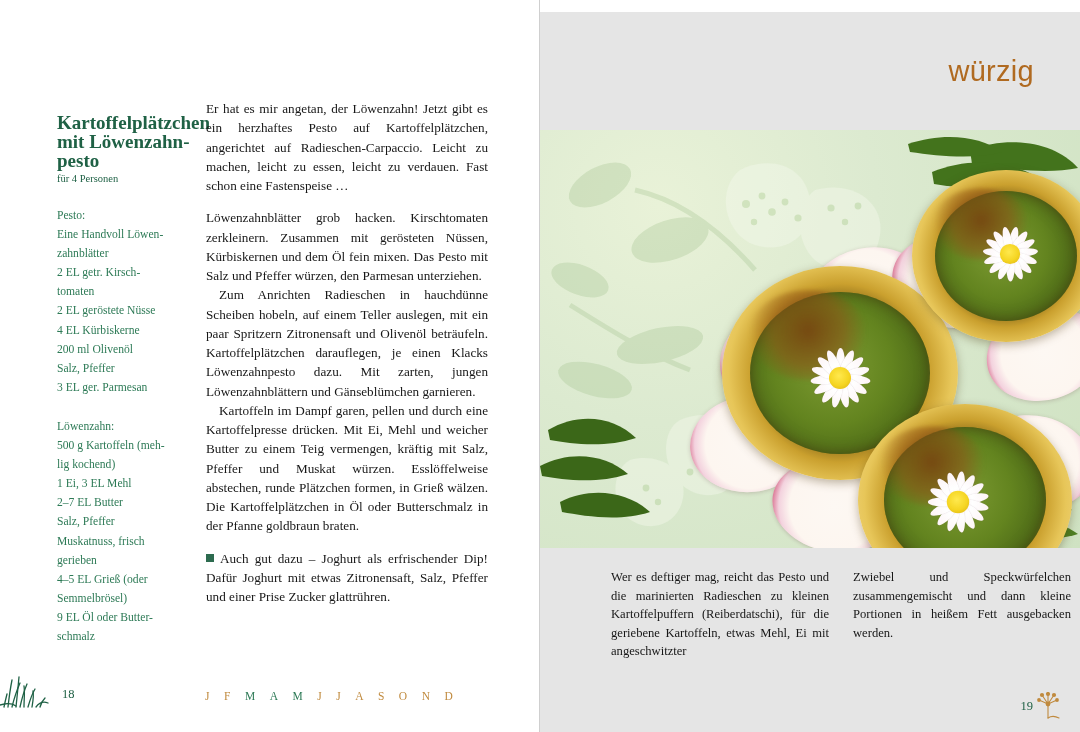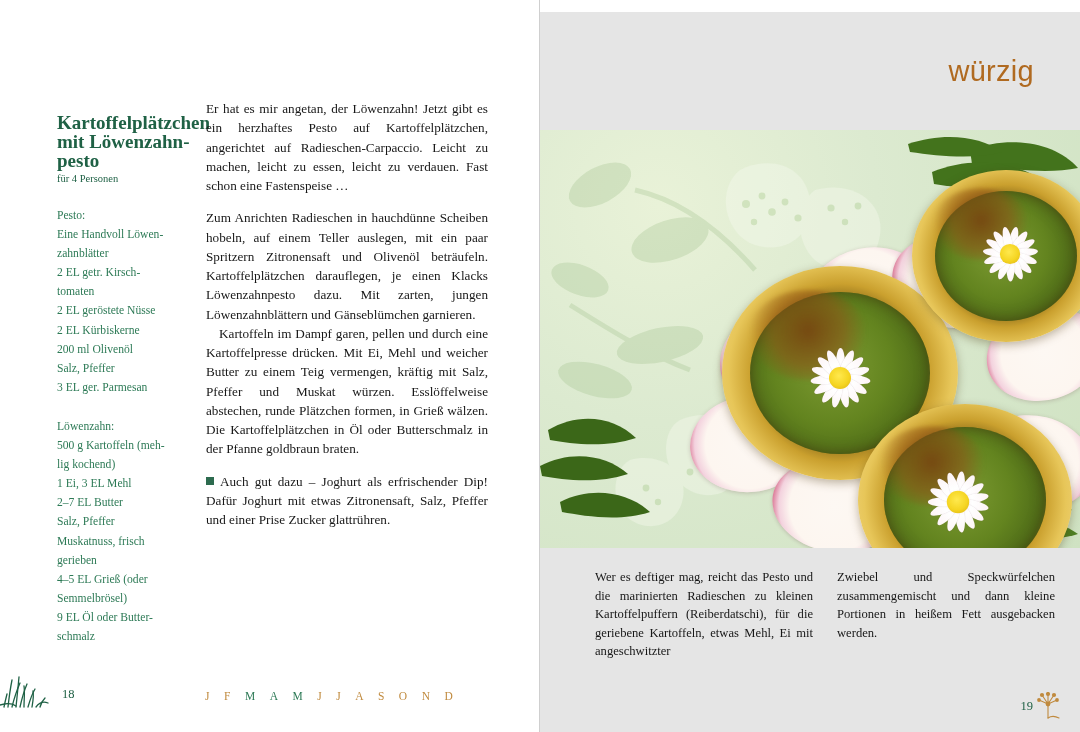--- a/index.html
+++ b/index.html
@@ -92,21 +92,21 @@
     border-radius:50% 50% 45% 45%;transform-origin:50% 100%;
     box-shadow:0 0 1px rgba(150,110,130,.5);
   }
   .daisy .core{
     position:absolute;left:50%;top:50%;width:22px;height:22px;margin:-11px 0 0 -11px;
     border-radius:50%;
     background:radial-gradient(circle at 45% 40%, #ffe94e 0%, #f5d522 55%, #d9ae10 100%);
   }
   .greens{position:absolute;inset:0;}
 
-  .caption-wrap{position:absolute;left:56px;top:556px;width:460px;display:flex;gap:24px;}
+  .caption-wrap{position:absolute;left:72px;top:556px;width:460px;display:flex;gap:24px;}
   .cap-col{width:219px;}
   .cap-p{font-size:12.6px;line-height:18.6px;color:#171717;text-align:justify;margin:0;}
 
   
   .grass{position:absolute;left:-6px;bottom:22px;width:62px;height:38px;}
   .folio{
     position:absolute;font-size:12.5px;color:#1f6145;
     font-family:"Liberation Serif",serif;
   }
   .folio-left{left:62px;bottom:30px;}
@@ -137,21 +137,21 @@
       </div>
       <div class="serves">für 4 Personen</div>
 
       <div class="ing-group">
         <div class="ing-line">Pesto:</div>
         <div class="ing-line">Eine Handvoll Löwen-</div>
         <div class="ing-line">zahnblätter</div>
         <div class="ing-line">2 EL getr. Kirsch-</div>
         <div class="ing-line">tomaten</div>
         <div class="ing-line">2 EL geröstete Nüsse</div>
-        <div class="ing-line">2 EL Kürbiskerne</div>
+        <div class="ing-line">4 EL Kürbiskerne</div>
         <div class="ing-line">200 ml Olivenöl</div>
         <div class="ing-line">Salz, Pfeffer</div>
         <div class="ing-line">3 EL ger. Parmesan</div>
       </div>
 
       <div class="ing-group">
         <div class="ing-line">Löwenzahn:</div>
         <div class="ing-line">500 g Kartoffeln (meh-</div>
         <div class="ing-line">lig kochend)</div>
         <div class="ing-line">1 Ei, 3 EL Mehl</div>
@@ -162,20 +162,21 @@
         <div class="ing-line">4–5 EL Grieß (oder</div>
         <div class="ing-line">Semmelbrösel)</div>
         <div class="ing-line">9 EL Öl oder Butter-</div>
         <div class="ing-line">schmalz</div>
       </div>
     </div>
 
     <div class="col-main">
       <p class="body-p">Er hat es mir angetan, der Löwenzahn! Jetzt gibt es ein herzhaftes Pesto auf Kartoffelplätzchen, angerichtet auf Radieschen-Carpaccio. Leicht zu machen, leicht zu essen, leicht zu verdauen. Fast schon eine Fastenspeise …</p>
       <div class="gap"></div>
+      <p class="body-p">Löwenzahnblätter grob hacken. Kirschtomaten zerkleinern. Zusammen mit gerösteten Nüssen, Kürbiskernen und dem Öl fein mixen. Das Pesto mit Salz und Pfeffer würzen, den Parmesan unterziehen.</p>
       <p class="body-p">Zum Anrichten Radieschen in hauchdünne Scheiben hobeln, auf einem Teller auslegen, mit ein paar Spritzern Zitronensaft und Olivenöl beträufeln. Kartoffelplätzchen darauflegen, je einen Klacks Löwenzahnpesto dazu. Mit zarten, jungen Löwenzahnblättern und Gänseblümchen garnieren.</p>
       <p class="body-p">Kartoffeln im Dampf garen, pellen und durch eine Kartoffelpresse drücken. Mit Ei, Mehl und weicher Butter zu einem Teig vermengen, kräftig mit Salz, Pfeffer und Muskat würzen. Esslöffelweise abstechen, runde Plätzchen formen, in Grieß wälzen. Die Kartoffelplätzchen in Öl oder Butterschmalz in der Pfanne goldbraun braten.</p>
       <div class="gap"></div>
       <p class="tip-p"><span class="sq"></span><span>Auch gut dazu – Joghurt als erfrischender Dip! Dafür Joghurt mit etwas Zitronensaft, Salz, Pfeffer und einer Prise Zucker glattrühren.</span></p>
     </div>
 
     <svg class="grass" viewBox="0 0 62 38">
       <g stroke="#1f6145" fill="none" stroke-width="1.3" stroke-linecap="round">
         <path d="M2 34 C10 32,16 30,22 34"></path>
         <path d="M14 35 C15 26,16 18,18 8"></path>

